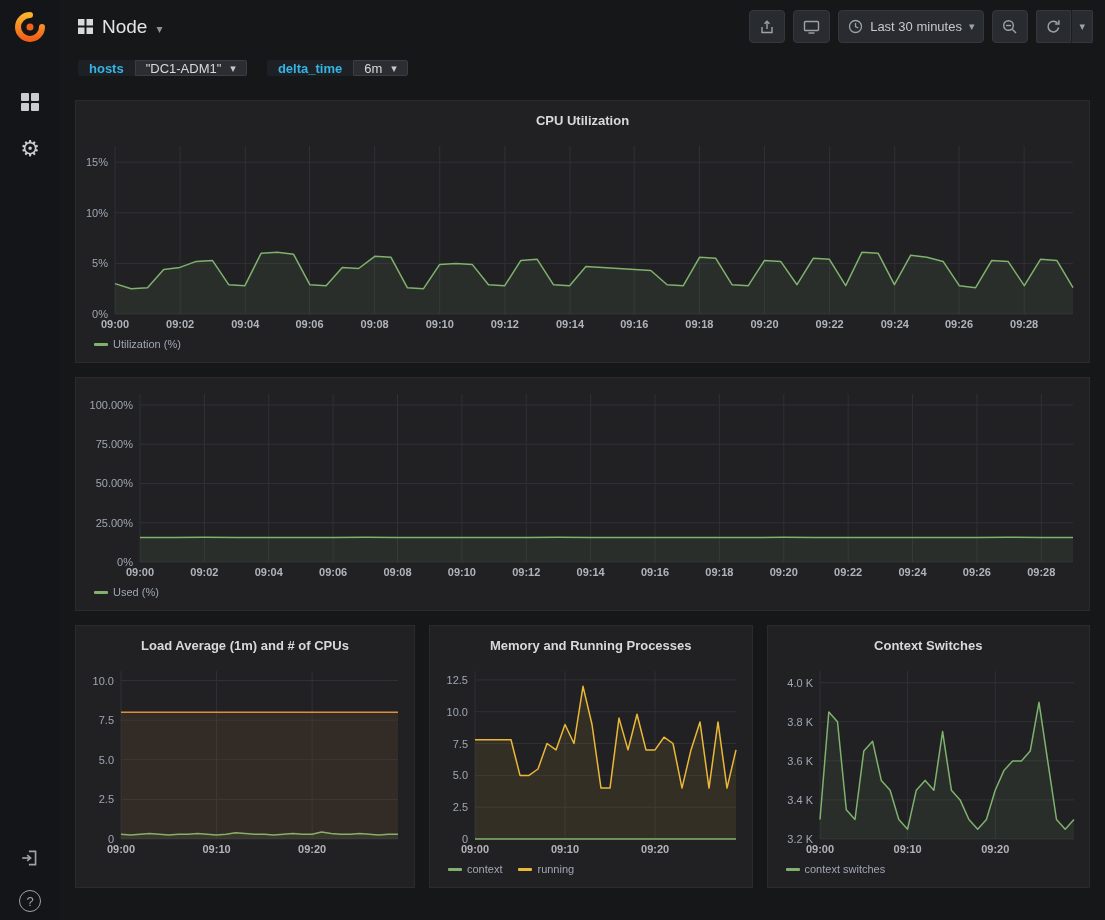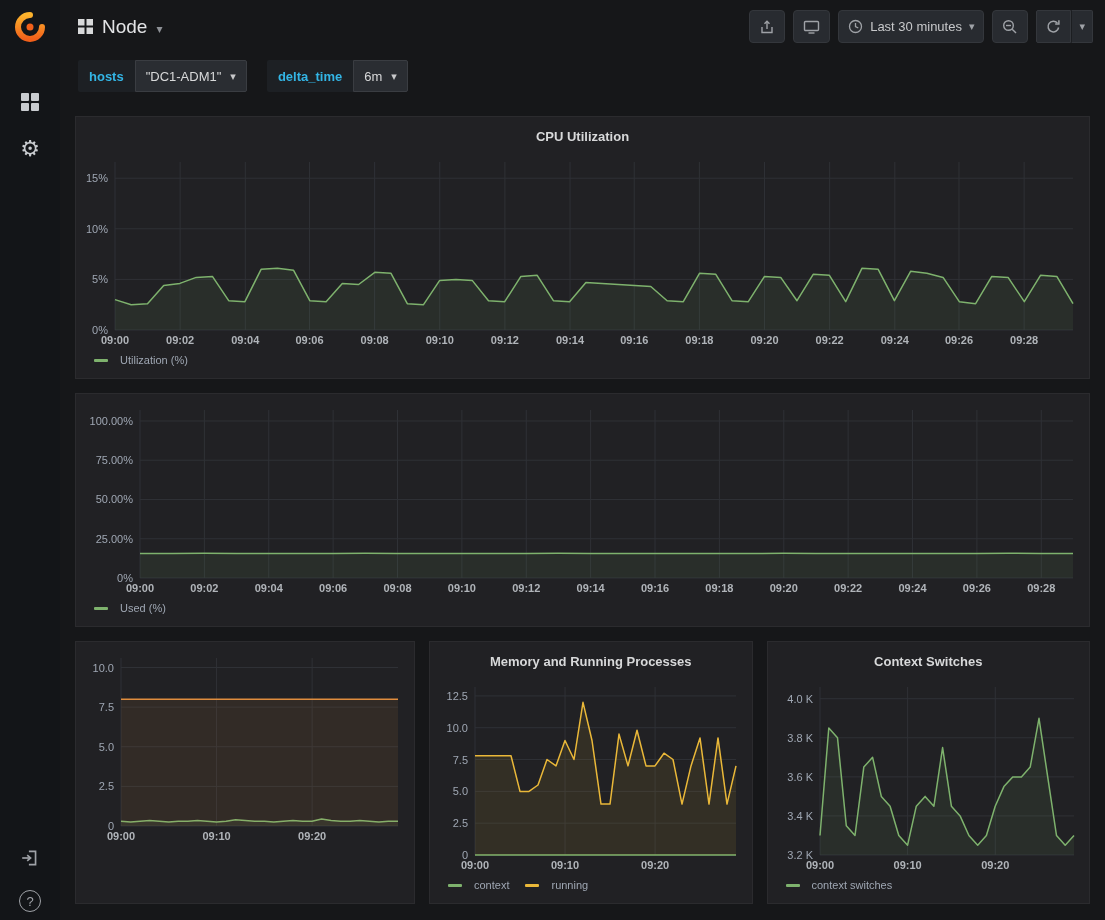--- a/index.html
+++ b/index.html
@@ -30,38 +30,38 @@
   .btn{height:33px;background:#282b30;border:1px solid #34373c;border-radius:4px;
        display:flex;align-items:center;justify-content:center;color:#9fa2a7;
        padding:0 9px;cursor:pointer;font-size:13px;gap:7px;margin-left:8px;box-sizing:border-box;}
   .btn .caret{font-size:11px;color:#9fa2a7;}
   .btn.split-main{border-radius:2px 0 0 2px;margin-right:0;}
   .btn.split-caret{border-radius:0 2px 2px 0;border-left:1px solid #1c1e21;margin-left:0;padding:0 7px;}
   .time-text{color:#c7c8ca;}
 
   
   .submenu{display:flex;gap:20px;padding:7px 18px 12px;flex:0 0 auto;}
-  .chip{display:flex;height:32px;font-size:13px;}
+  .chip{display:flex;height:16px;font-size:13px;}
   .chip .lbl{background:#1d2024;color:#33b5e5;display:flex;align-items:center;
              padding:0 11px;font-weight:600;border-radius:2px 0 0 2px;}
   .chip .val{background:#2a2d32;border:1px solid #3a3d42;color:#d8d9da;display:flex;
              align-items:center;padding:0 10px;gap:9px;cursor:pointer;border-radius:0 2px 2px 0;box-sizing:border-box;}
   .chip .val .caret{font-size:11px;color:#c7c8ca;}
 
   
   .dash{padding:12px 15px;flex:1;min-height:0;}
   .panel{background:#212124;border:1px solid #2b2b2e;margin-bottom:14px;
          padding:8px;box-sizing:border-box;}
   .panel h2{margin:4px 0 10px;font-size:13px;font-weight:700;text-align:center;
             color:#d8d9da;cursor:pointer;}
   .chart{height:196px;position:relative;}
   .chart text{font-family:"Liberation Sans",sans-serif;}
   .legend{height:20px;display:flex;gap:16px;align-items:center;padding-left:10px;
           font-size:11px;color:#9fa7b3;}
-  .litem{display:flex;align-items:center;gap:12px;cursor:pointer;}
+  .litem{display:flex;align-items:center;gap:5px;cursor:pointer;}
   .ldash{width:14px;height:3px;border-radius:1px;display:inline-block;}
   .row{display:flex;gap:14px;}
   .row .panel{flex:1;min-width:0;}
   .row .panel:first-child{flex:0 0 340px;}
   svg{display:block;}
 </style>
 </head>
 <body>
 
 <div class="app">
@@ -281,20 +281,21 @@
         <div class="legend">
             <span class="litem">
               <span class="ldash" style="background: rgb(126, 178, 109);"></span>
               <span>Used (%)</span>
             </span>
           </div>
       </section>
 
       <div class="row">
         <section class="panel">
+          <h2>Load Average (1m) and # of CPUs</h2>
           <div class="chart">
               <svg width="322" height="196">
                 <line x1="37" y1="8" x2="37" y2="176" stroke="#2f3136" stroke-width="1"></line>
                 <text x="37" y="190" text-anchor="middle" fill="#b0b4b9" font-size="11" font-weight="700">09:00</text>
                 <line x1="132.565" y1="8" x2="132.565" y2="176" stroke="#2f3136" stroke-width="1"></line>
                 <text x="132.565" y="190" text-anchor="middle" fill="#b0b4b9" font-size="11" font-weight="700">09:10</text>
                 <line x1="228.13" y1="8" x2="228.13" y2="176" stroke="#2f3136" stroke-width="1"></line>
                 <text x="228.13" y="190" text-anchor="middle" fill="#b0b4b9" font-size="11" font-weight="700">09:20</text>
                 <line x1="37" y1="176" x2="314" y2="176" stroke="#2f3136" stroke-width="1"></line>
                 <text x="30" y="180" text-anchor="end" fill="#9fa7b3" font-size="11">0</text>

